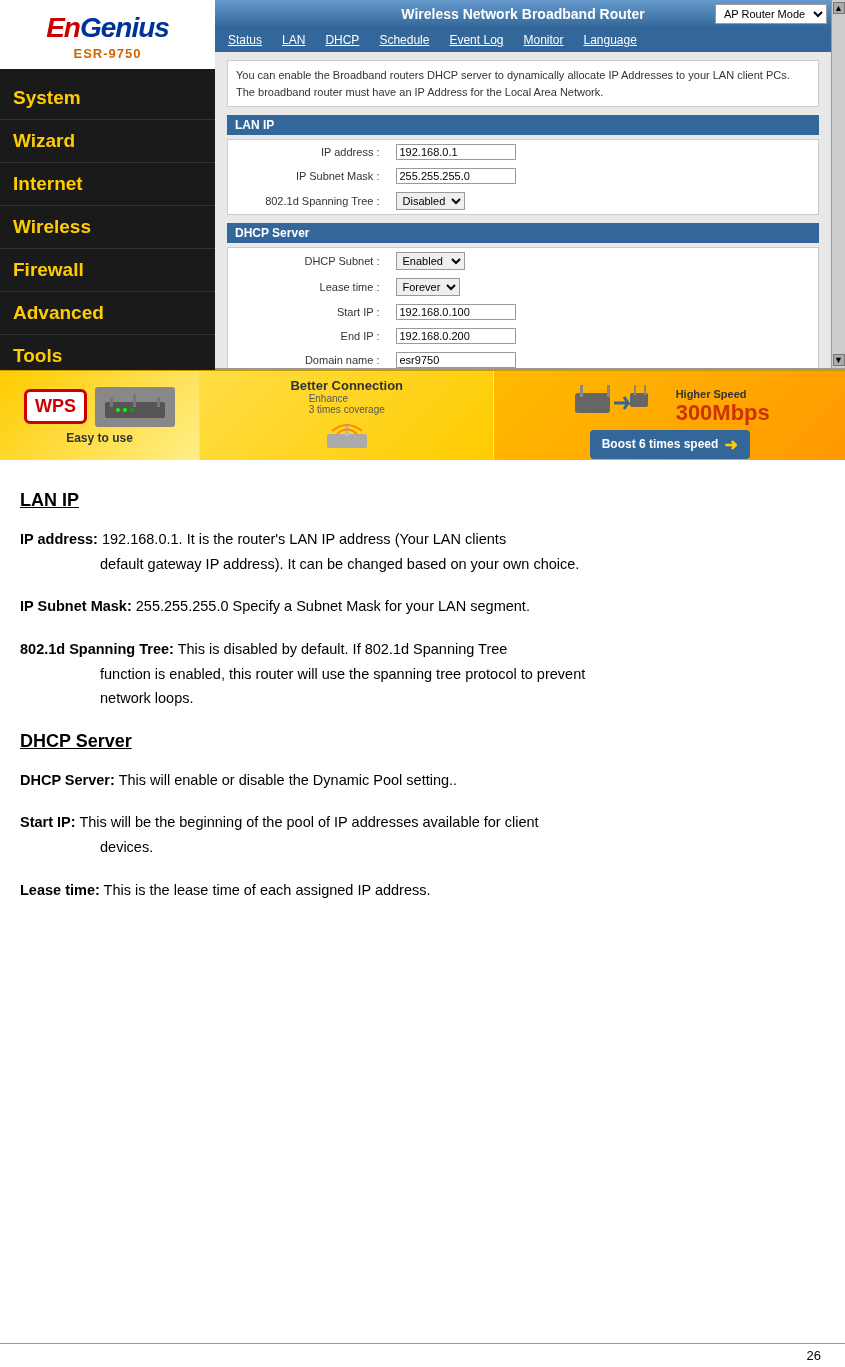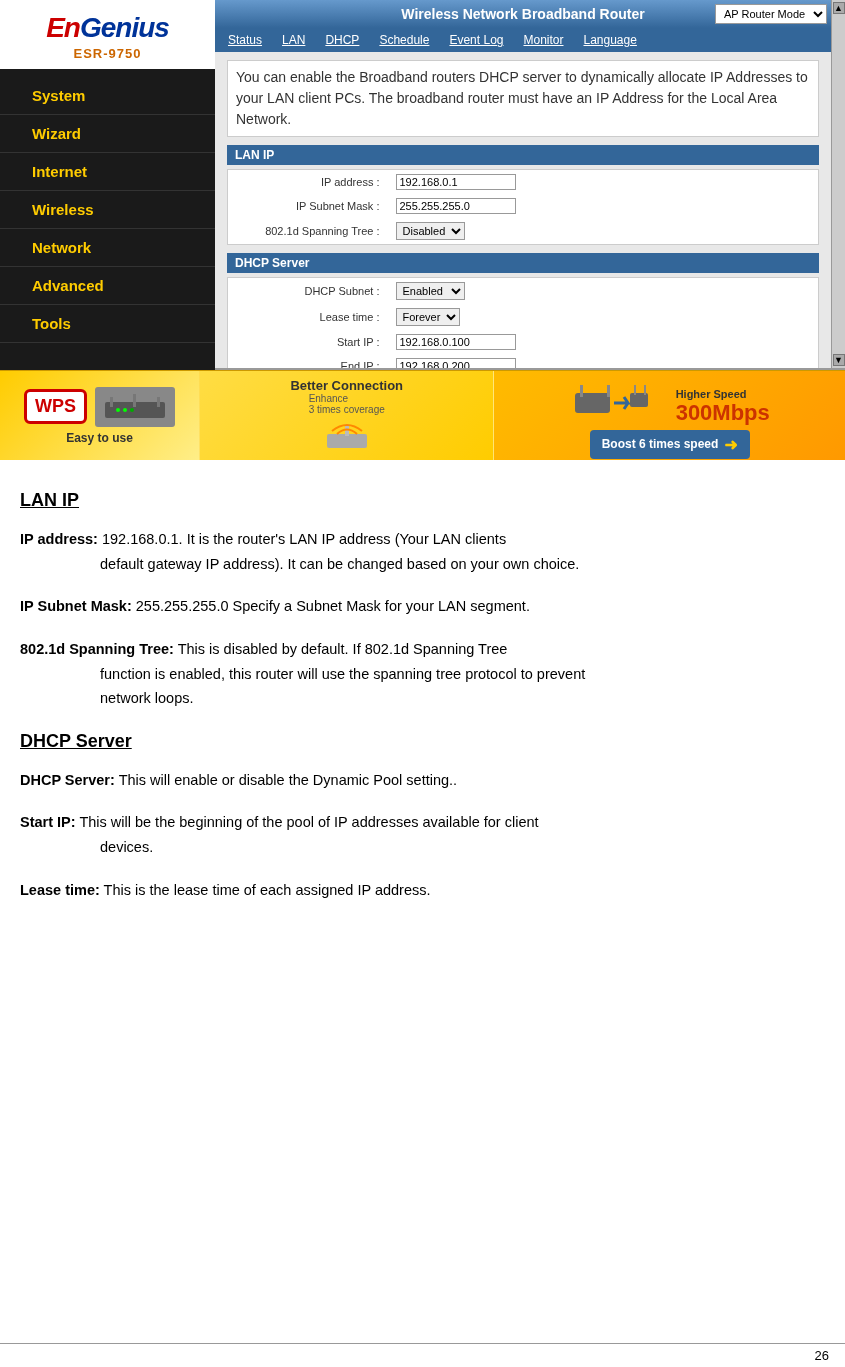--- a/index.html
+++ b/index.html
@@ -65,23 +65,23 @@
       margin-top: 2px;
     }
 
     .sidebar-nav {
       width: 100%;
       padding-top: 8px;
     }
 
     .sidebar-item {
       width: 100%;
-      padding: 10px 32px;
+      padding: 10px 13px;
       color: #ffcc00;
-      font-size: 15px;
+      font-size: 19px;
       font-weight: bold;
       cursor: pointer;
       border-bottom: 1px solid #333;
     }
 
     
     .router-content {
       flex: 1;
       background: #f0f0f0;
       display: flex;
@@ -139,21 +139,21 @@
       padding: 8px 12px;
       background: #e8e8e8;
       flex: 1;
       overflow: hidden;
     }
 
     .router-info-box {
       background: #fff;
       border: 1px solid #ccc;
       padding: 6px 8px;
-      font-size: 14px;
+      font-size: 11px;
       color: #333;
       margin-bottom: 8px;
       line-height: 1.5;
     }
 
     .section-header {
       background: #336699;
       color: #fff;
       font-size: 12px;
       font-weight: bold;
@@ -258,21 +258,21 @@
 
     
     .page-footer {
       position: fixed;
       bottom: 0;
       right: 0;
       width: 845px;
       background: #fff;
       border-top: 1px solid #999;
       text-align: right;
-      padding: 4px 16px;
+      padding: 4px 24px;
       font-size: 13px;
     }
 
     .router-content-wrap {
       display: flex;
       flex: 1;
     }
   </style>
 </head>
 <body>
@@ -284,21 +284,21 @@
       <div class="logo-text">
         <span class="logo-en">En</span><span class="logo-genius">Genius</span>
       </div>
       <div class="logo-model">ESR-9750</div>
     </div>
     <nav class="sidebar-nav">
       <div class="sidebar-item">System</div>
       <div class="sidebar-item">Wizard</div>
       <div class="sidebar-item">Internet</div>
       <div class="sidebar-item">Wireless</div>
-      <div class="sidebar-item">Network</div>
+      <div class="sidebar-item">Firewall</div>
       <div class="sidebar-item">Advanced</div>
       <div class="sidebar-item">Tools</div>
     </nav>
   </div>
 
   <div class="router-content-wrap">
     <div class="router-content">
       <div class="router-header">
         <span class="router-header-title">Wireless Network Broadband Router</span>
         <select class="router-mode-select">

